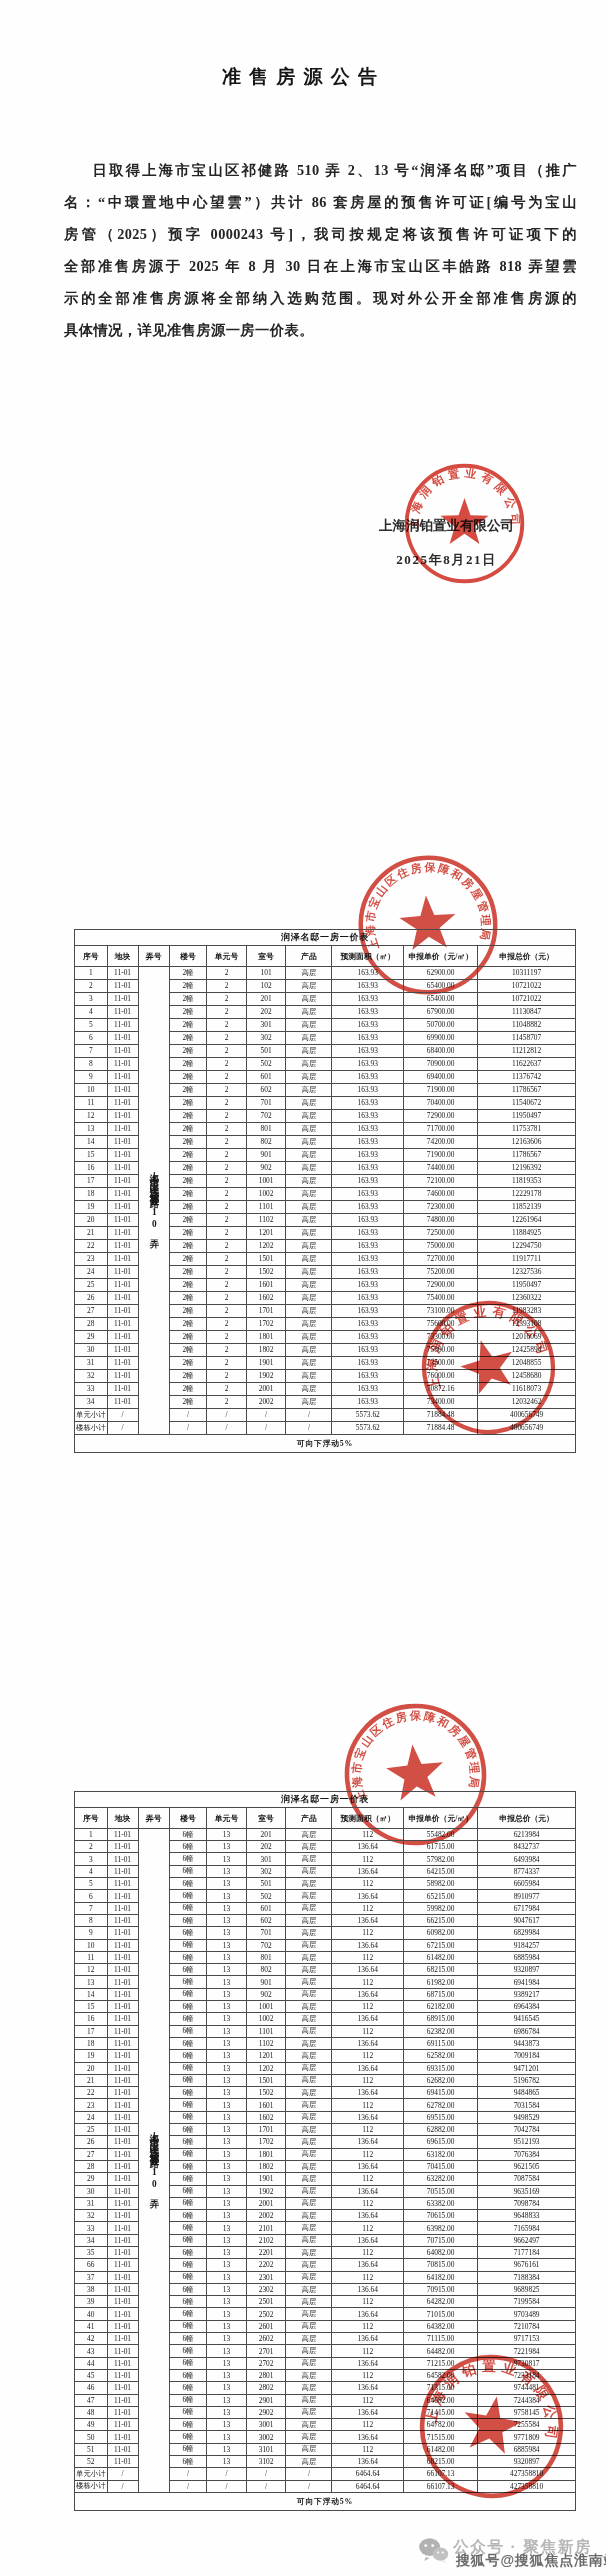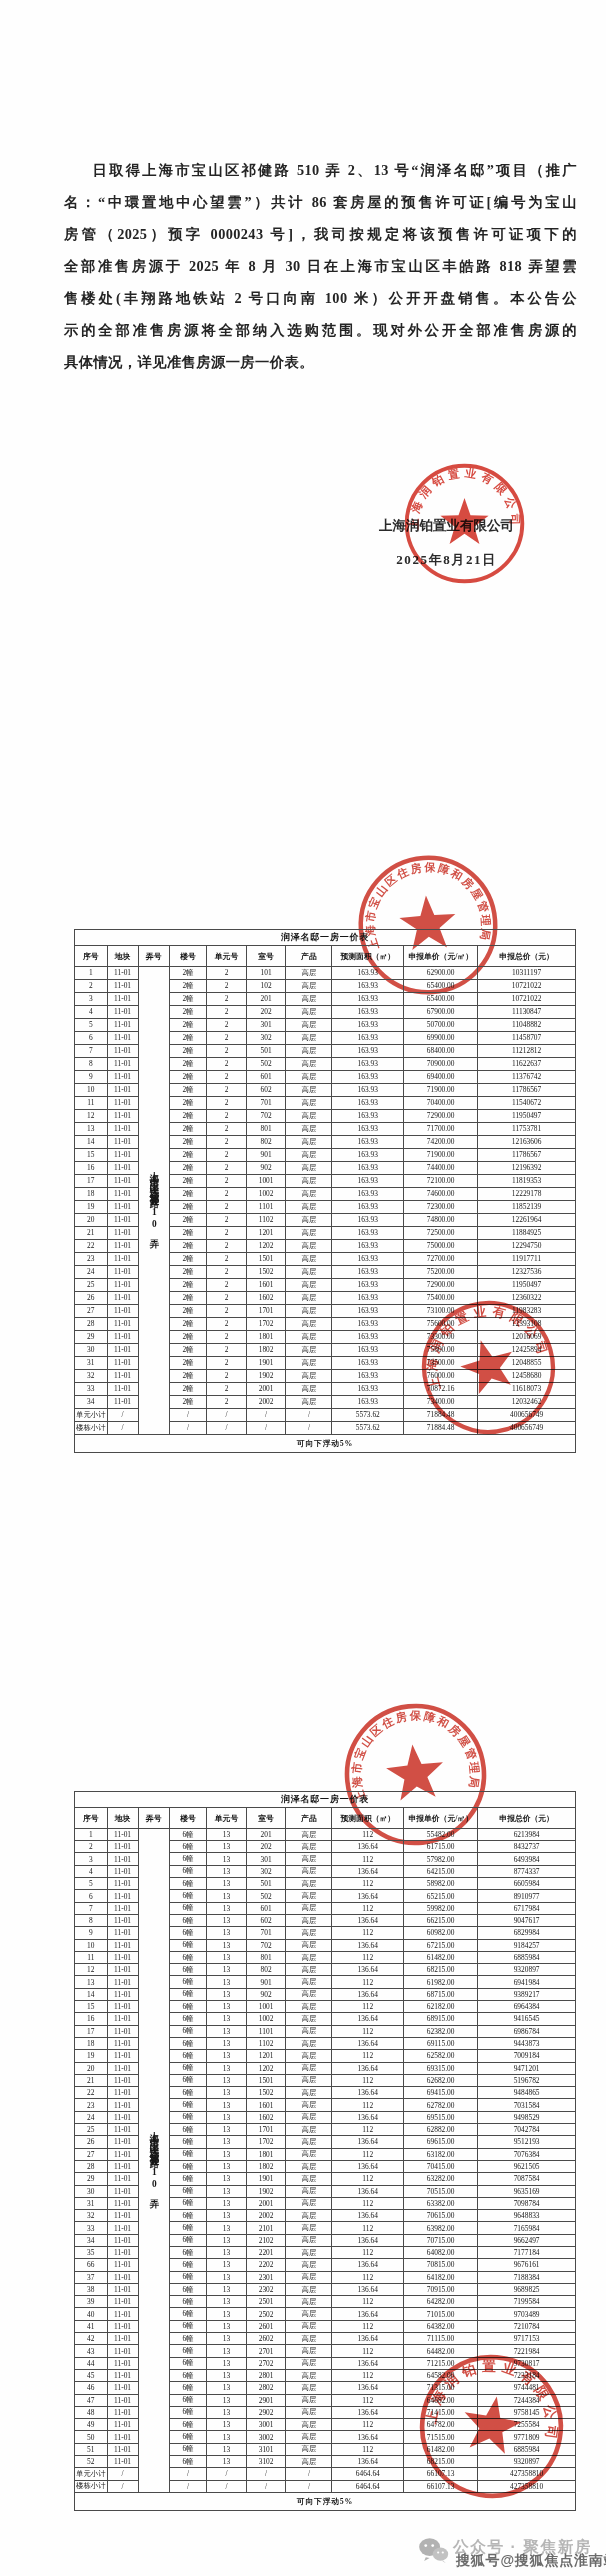--- a/index.html
+++ b/index.html
@@ -73,27 +73,27 @@
     letter-spacing:0.8px;font-weight:bold;white-space:nowrap;
     font-family:"Liberation Sans","DejaVu Sans",sans-serif;
   }
   .wm-icon{position:absolute;top:2537px;left:418px;width:31px;height:26px;}
 </style>
 </head>
 <body>
 
 <div class="canvas">
 
+  <div class="doc-title">准售房源公告</div>
 
   <div class="doc-body">
       <div class="doc-line">日取得上海市宝山区祁健路 510 弄 2、13 号“润泽名邸”项目（推广</div>
       <div class="doc-line">名：“中環置地中心望雲”）共计 86 套房屋的预售许可证[编号为宝山</div>
       <div class="doc-line">房管（2025）预字 0000243 号]，我司按规定将该预售许可证项下的</div>
       <div class="doc-line">全部准售房源于 2025 年 8 月 30 日在上海市宝山区丰皓路 818 弄望雲</div>
-      <div class="doc-line">售楼处(丰翔路地铁站 2 号口向南 100 米）公开开盘销售。本公告公</div>
       <div class="doc-line">示的全部准售房源将全部纳入选购范围。现对外公开全部准售房源的</div>
       <div class="doc-line">具体情况，详见准售房源一房一价表。</div>
     </div>
 
   <div class="sig-company">上海润铂置业有限公司</div>
   <div class="sig-date">2025年8月21日</div>
 
   <div class="stamp stamp-sign">
       <svg viewBox="0 0 200 200">
         <defs>

